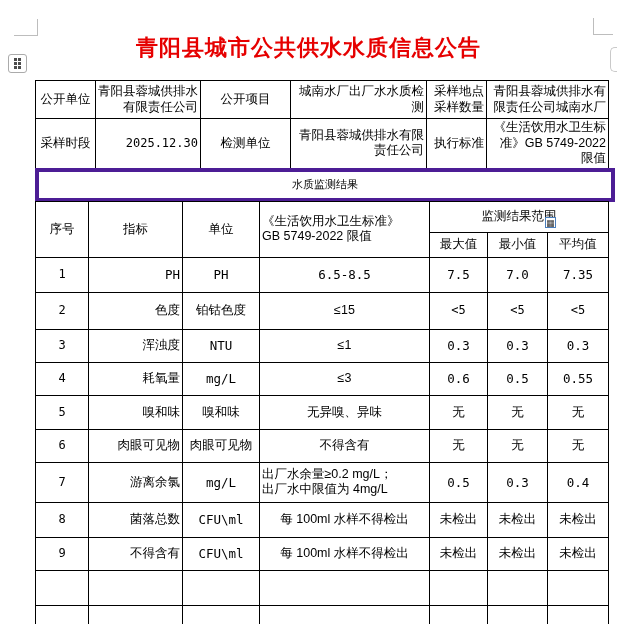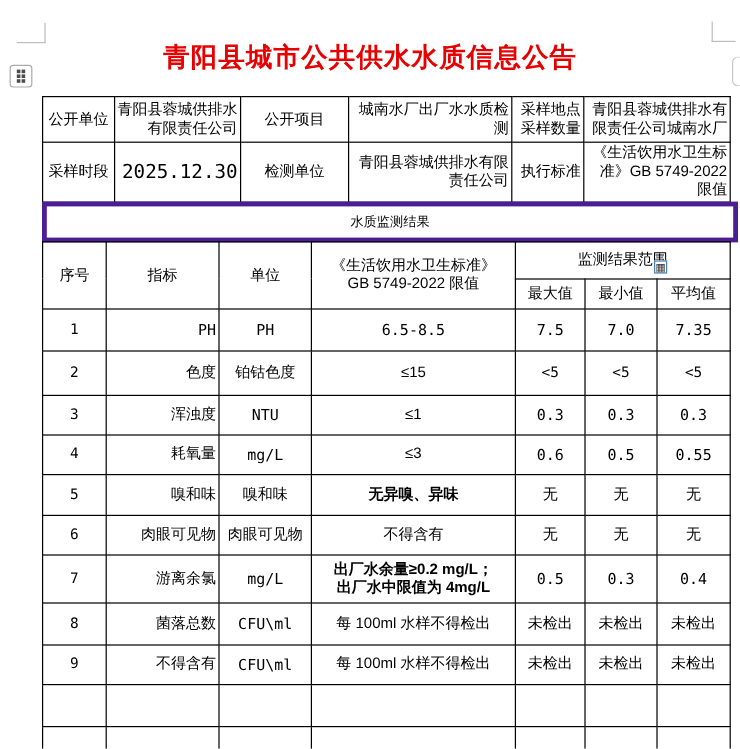--- a/index.html
+++ b/index.html
@@ -26,23 +26,23 @@
   .tablezone{position:absolute;left:35px;top:80px;}
   table.t{border-collapse:collapse;table-layout:fixed;width:574px;}
   table.t td{border:1px solid #000;overflow:hidden;vertical-align:middle;
              font-size:12.5px;line-height:1.25;padding:1px 2px;word-break:break-all;}
   .band{margin-top:-1px;width:572px;border:4px solid #4c1d95;height:26px;
         display:flex;align-items:center;justify-content:center;font-size:11px;}
   table.res{margin-top:-1px;}
   td.c{text-align:center;}
   td.l{text-align:right;padding-left:1px;}
   .mono{font-family:"DejaVu Sans Mono",monospace;font-size:11px;}
-  .sm{font-size:11px;font-weight:bold;}
+  .sm{font-size:11px;}
   .big{font-size:13px;}
-  .two-line span{display:block;text-align:center;}
+  .two-line span{display:block;text-align:left;}
 </style>
 </head>
 <body>
 
 <div class="page">
 
   <div class="corner-line" style="left:14px;top:35px;width:24px;height:1px;"></div>
   <div class="corner-line" style="left:37px;top:19px;width:1px;height:17px;"></div>
   <div class="corner-line" style="left:593px;top:34px;width:20px;height:1px;"></div>
   <div class="corner-line" style="left:593px;top:18px;width:1px;height:17px;"></div>
@@ -81,21 +81,21 @@
         <td class="c">公开项目</td>
         <td class="l">城南水厂出厂水水质检测</td>
         <td class="l">
           <span style="display:block">采样地点</span>
           <span style="display:block">采样数量</span>
         </td>
         <td class="l">青阳县蓉城供排水有限责任公司城南水厂</td>
       </tr>
       <tr style="height:49px">
         <td class="c">采样时段</td>
-        <td class="l mono" style="font-size:16px">2025.12.30</td>
+        <td class="l mono" style="font-size:12px">2025.12.30</td>
         <td class="c">检测单位</td>
         <td class="l">青阳县蓉城供排水有限责任公司</td>
         <td class="l">执行标准</td>
         <td class="l">《生活饮用水卫生标准》GB 5749-2022 限值</td>
       </tr>
     </tbody>
       </table>
 
     <div class="band">水质监测结果</div>
 

